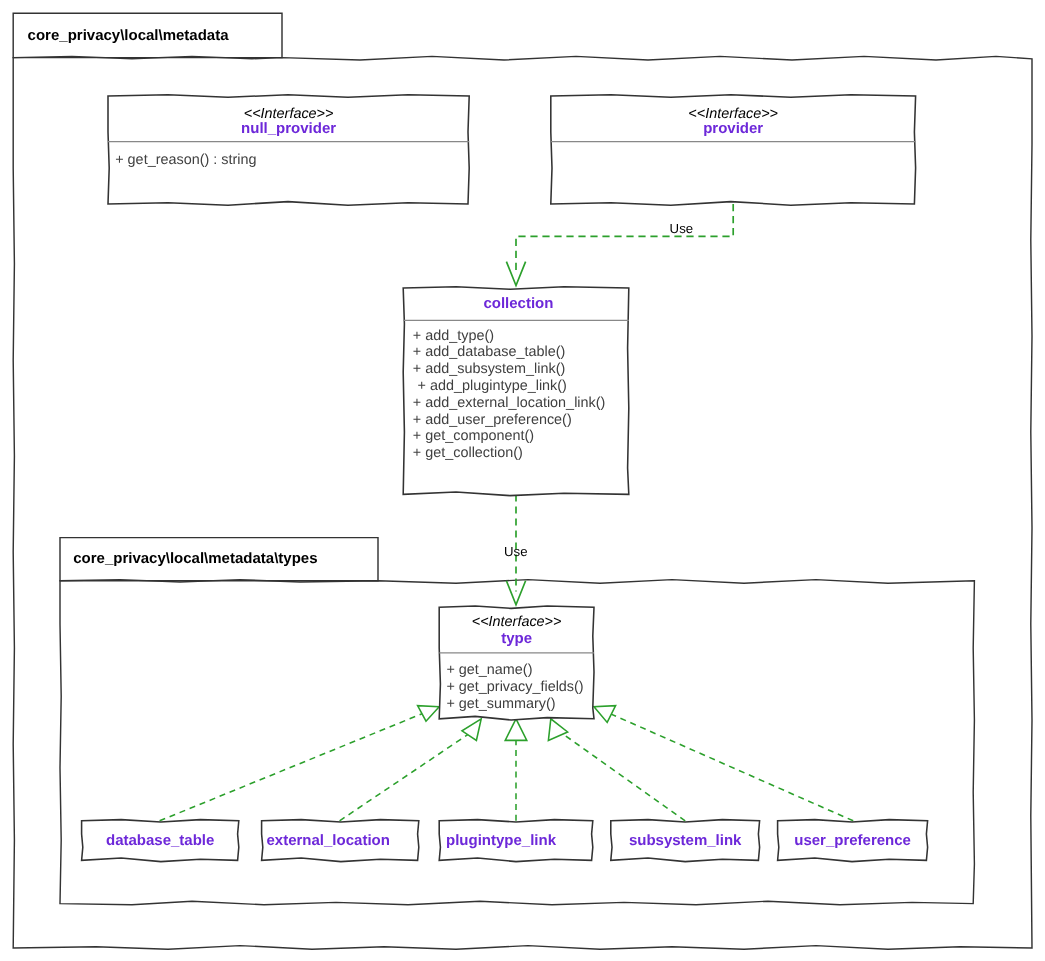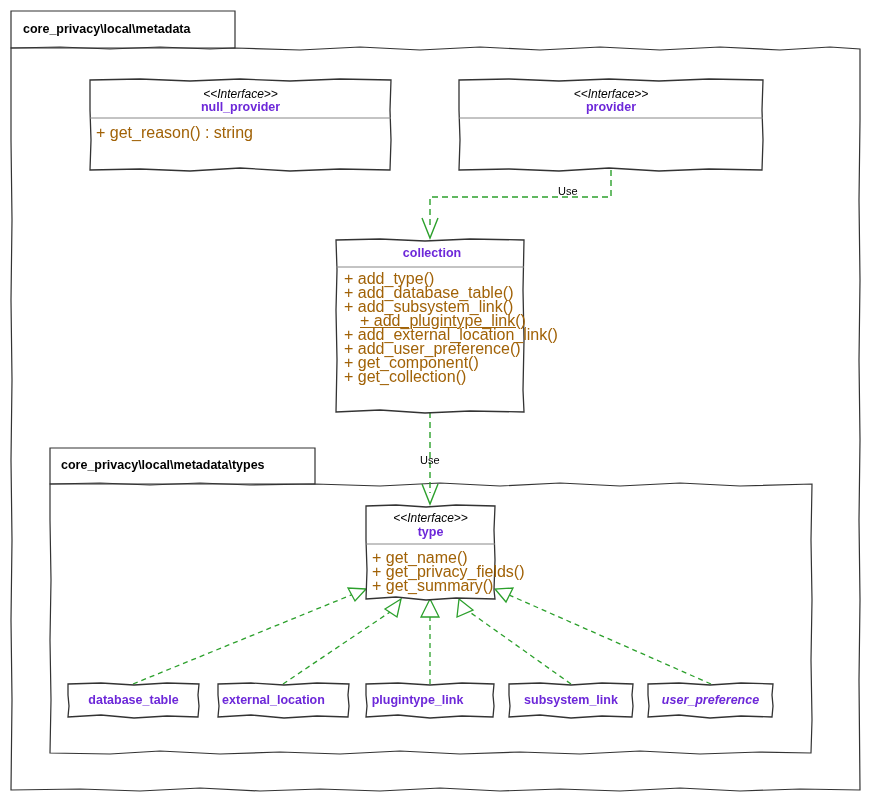--- a/index.html
+++ b/index.html
@@ -54,22 +54,22 @@
     position: absolute;
     width: 100%;
     text-align: center;
     font-size: 12.5px;
     font-weight: bold;
     color: #6d28d9;
     white-space: nowrap;
   }
   .cls-member {
     position: absolute;
-    font-size: 16px;
-    color: #a16207;
+    font-size: 12px;
+    color: #404040;
     white-space: nowrap;
     line-height: 14px;
   }
   .edge-label {
     position: absolute;
     font-size: 11px;
     color: #000000;
     white-space: nowrap;
   }
   .box-hit {
@@ -215,21 +215,21 @@
     <div class="box-hit" style="left:459px; top:80px; width:304px; height:90px;">
       <div class="cls-stereotype" style="top:7px;">&lt;&lt;Interface&gt;&gt;</div>
       <div class="cls-name" style="top:20px;">provider</div>
     </div>
 
     <div class="box-hit" style="left:336px; top:240px; width:192px; height:172px;">
       <div class="cls-name" style="top:6px;">collection</div>
       <div class="cls-member" style="left:8px; top:32px;">+ add_type()</div>
       <div class="cls-member" style="left:8px; top:46px;">+ add_database_table()</div>
       <div class="cls-member" style="left:8px; top:60px;">+ add_subsystem_link()</div>
-      <div class="cls-member" style="left:24px; top:74px;text-decoration:underline;">+ add_plugintype_link()</div>
+      <div class="cls-member" style="left:12px; top:74px;">+ add_plugintype_link()</div>
       <div class="cls-member" style="left:8px; top:88px;">+ add_external_location_link()</div>
       <div class="cls-member" style="left:8px; top:102px;">+ add_user_preference()</div>
       <div class="cls-member" style="left:8px; top:116px;">+ get_component()</div>
       <div class="cls-member" style="left:8px; top:130px;">+ get_collection()</div>
     </div>
 
     <div class="box-hit" style="left:366px; top:506px; width:129px; height:93px;">
       <div class="cls-stereotype" style="top:5px;">&lt;&lt;Interface&gt;&gt;</div>
       <div class="cls-name" style="top:19px;">type</div>
       <div class="cls-member" style="left:6px; top:45px;">+ get_name()</div>
@@ -242,21 +242,21 @@
     </div>
     <div class="box-hit" style="left:218px; top:684px; width:111px; height:33px;">
       <div class="cls-name" style="top:9px;">external_location</div>
     </div>
     <div class="box-hit" style="left:366px; top:684px; width:103px; height:33px;">
       <div class="cls-name" style="top:9px;">plugintype_link</div>
     </div>
     <div class="box-hit" style="left:509px; top:684px; width:124px; height:33px;">
       <div class="cls-name" style="top:9px;">subsystem_link</div>
     </div>
-    <div class="box-hit" style="left:648px; top:684px; width:125px; height:33px;font-style:italic;">
+    <div class="box-hit" style="left:648px; top:684px; width:125px; height:33px;">
       <div class="cls-name" style="top:9px;">user_preference</div>
     </div>
 
     <div class="edge-label" style="left:558px; top:185px;">Use</div>
     <div class="edge-label" style="left:420px; top:454px;">Use</div>
 
   </div>
 </div>
 
 </body></html>

